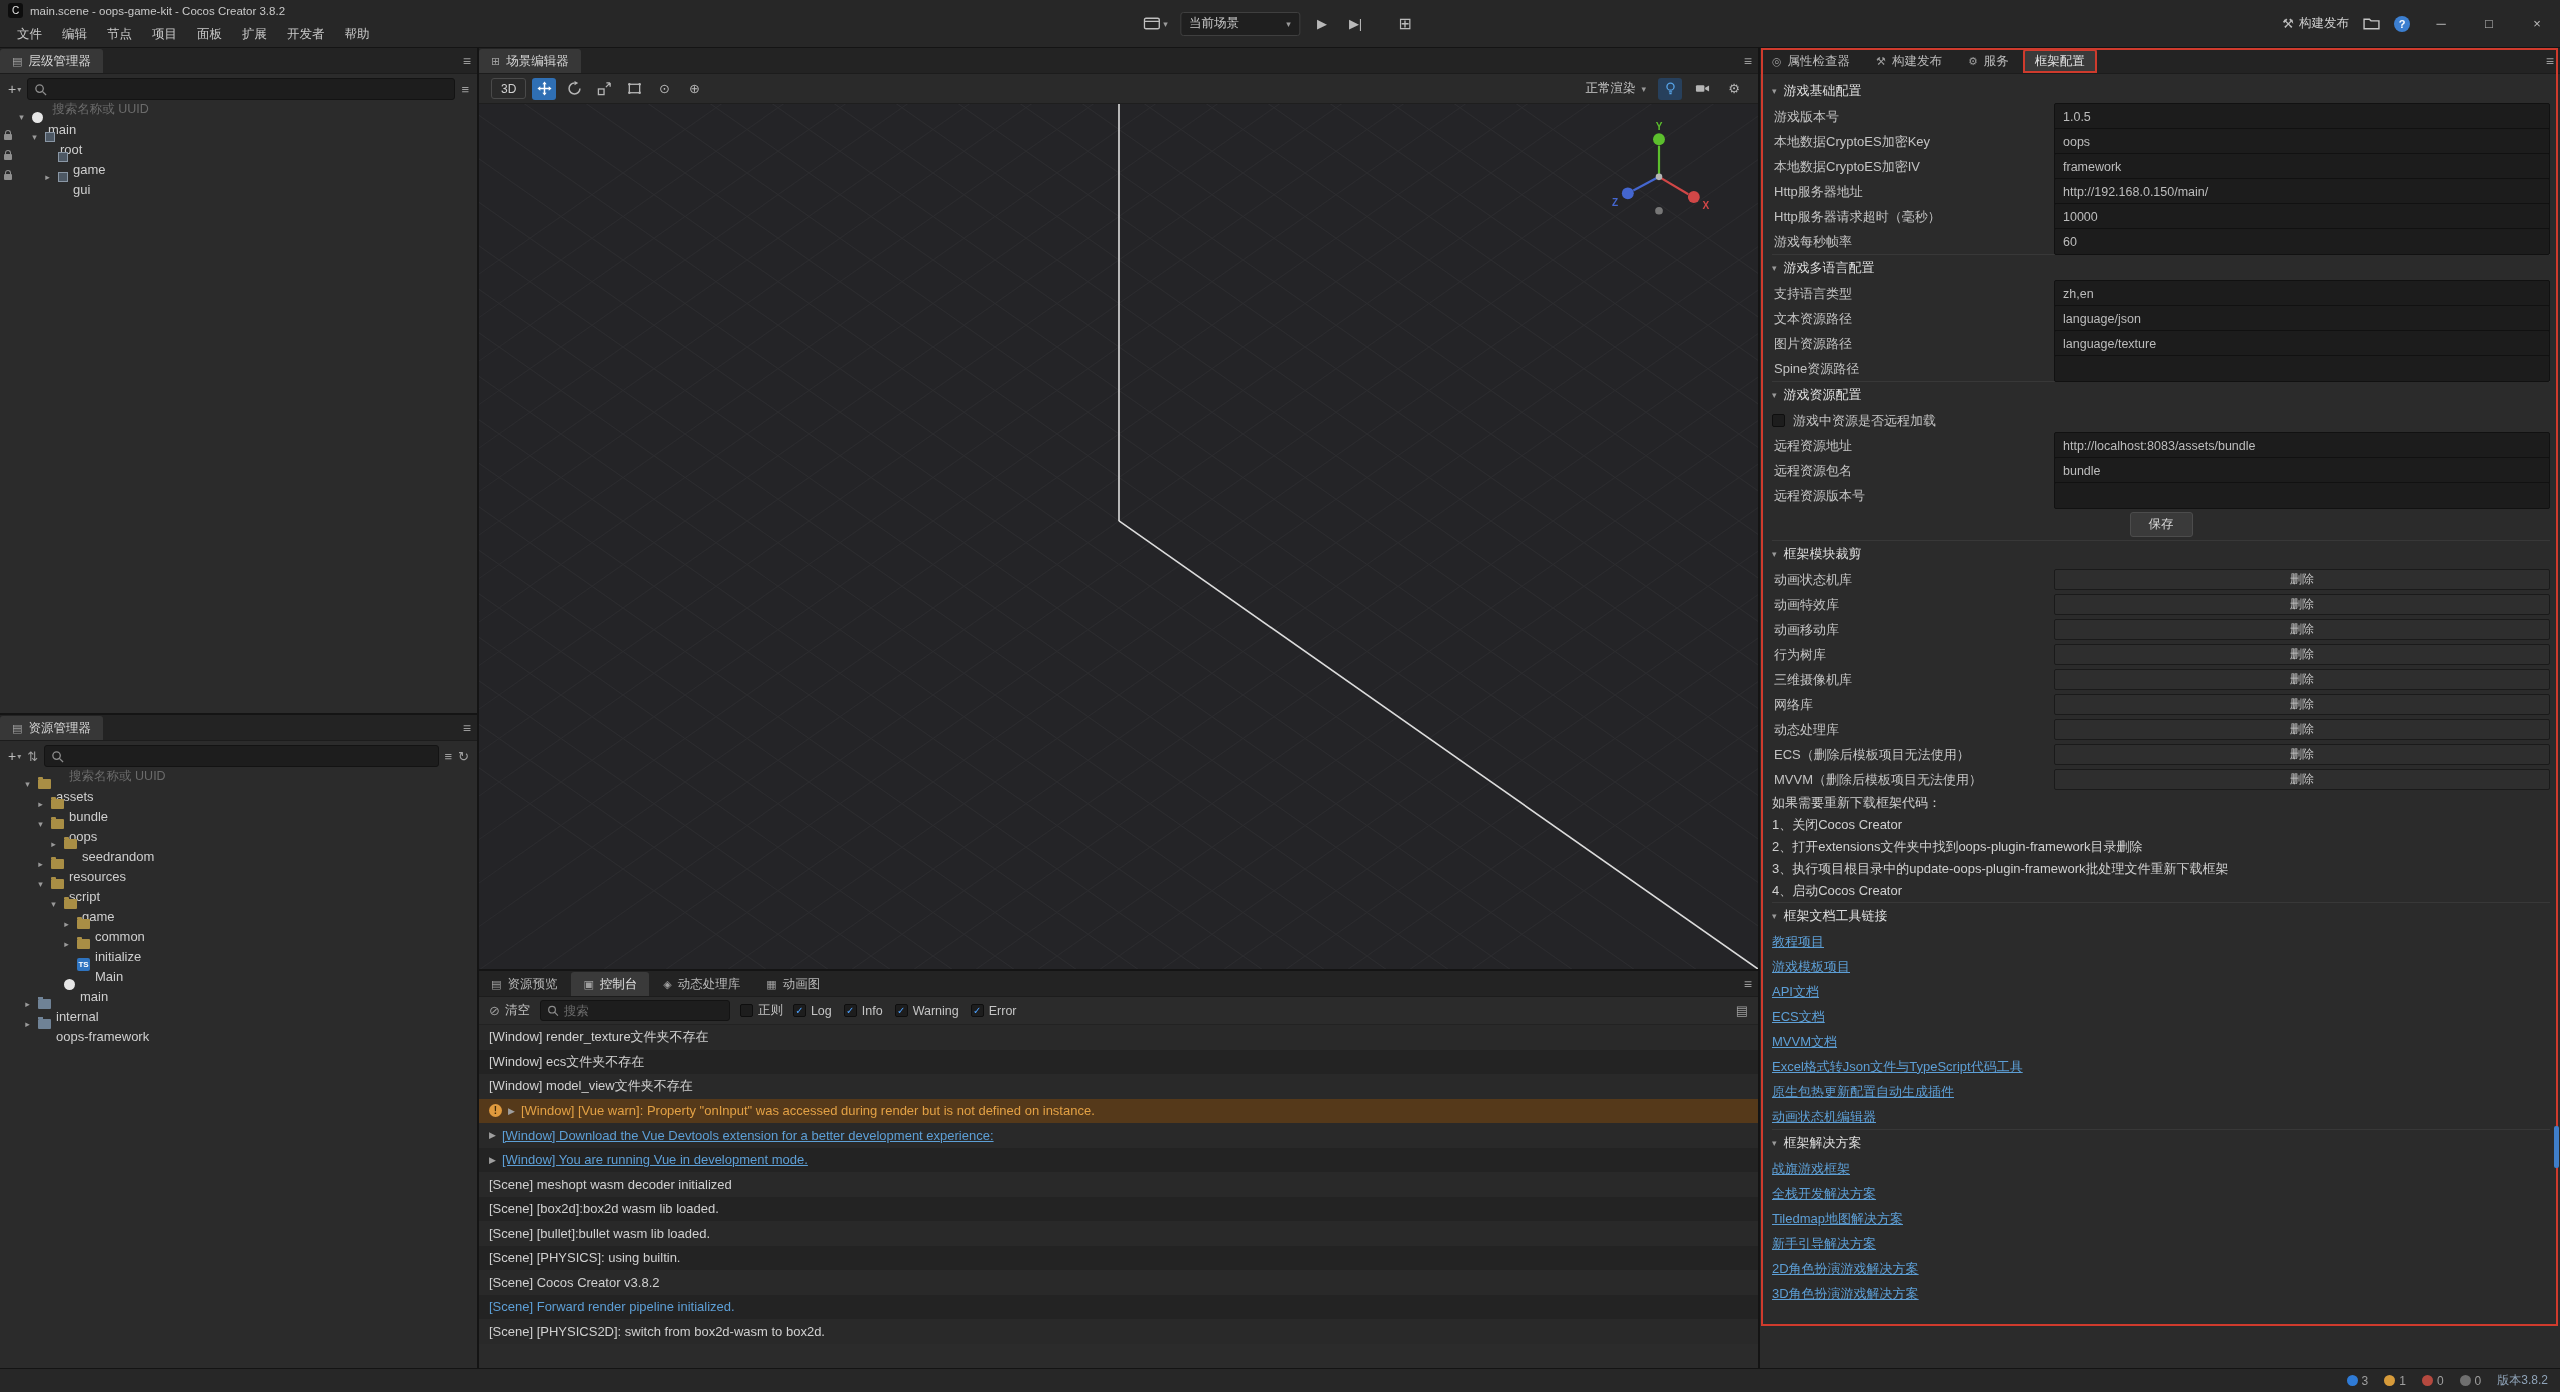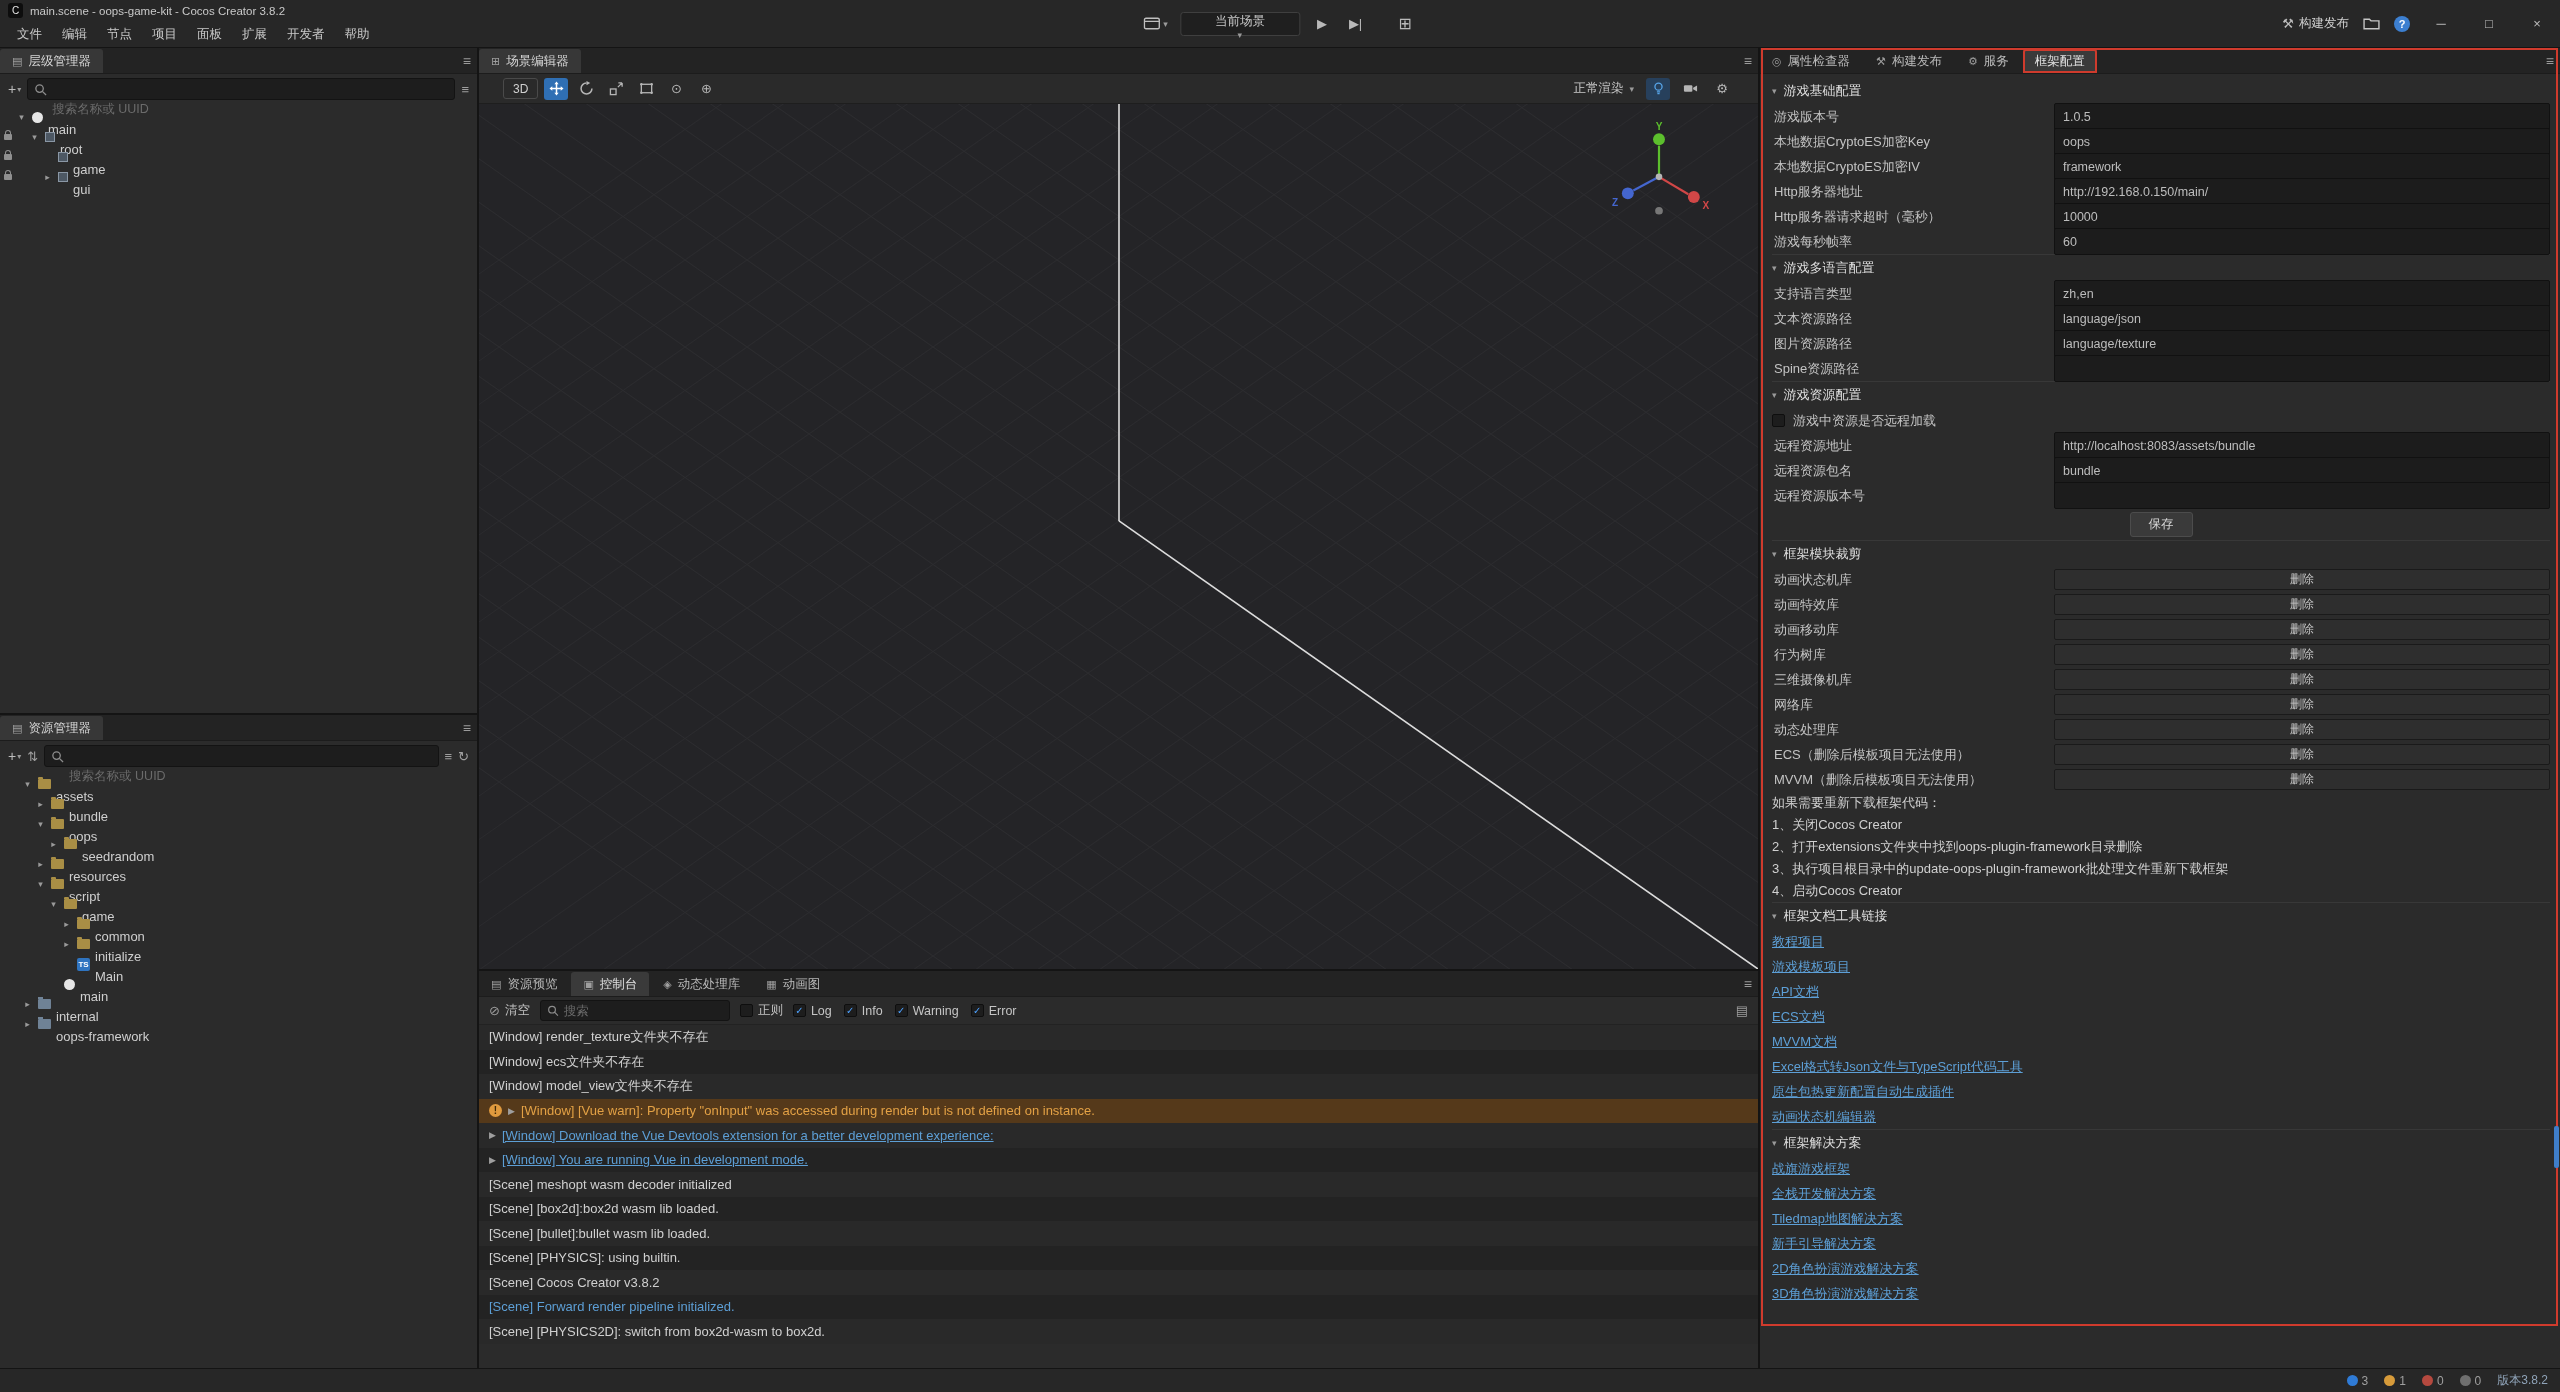--- a/index.html
+++ b/index.html
@@ -10,21 +10,21 @@
   .tb-left{display:flex;flex-direction:column;justify-content:space-between;padding:3px 0 2px 8px;}
   .tb-top{display:flex;align-items:center;gap:7px;}
   .app-logo{width:15px;height:15px;border-radius:3px;background:#0d0d0d;color:#e8e8e8;font-size:10px;display:inline-flex;align-items:center;justify-content:center;}
   .win-title{font-size:11.5px;color:#c9c9c9;}
   .menubar{display:flex;gap:2px;}
   .menu-item{padding:2px 9px;font-size:12.5px;color:#c9c9c9;border-radius:2px;cursor:default;}
   .tb-center{position:absolute;left:50%;top:0;height:100%;transform:translateX(-50%);display:flex;align-items:center;gap:12px;}
   .device-btn{display:flex;align-items:center;gap:3px;cursor:pointer;}
   .chev-sm{font-size:9px;color:#9a9a9a;}
   .chev-xs{font-size:8px;color:#9a9a9a;}
-  .scene-select{width:120px;height:24px;background:#1f1f1f;border:1px solid #3f3f3f;border-radius:3px;display:flex;align-items:center;justify-content:space-between;padding:0 8px;font-size:12.5px;color:#c9c9c9;cursor:pointer;flex-direction:column;}
+  .scene-select{width:120px;height:24px;background:#1f1f1f;border:1px solid #3f3f3f;border-radius:3px;display:flex;align-items:center;justify-content:space-between;padding:0 8px;font-size:12.5px;color:#c9c9c9;cursor:pointer;}
   .play-btn,.step-btn,.layout-btn{color:#b9b9b9;font-size:13px;cursor:pointer;padding:2px 5px;}
   .layout-btn{font-size:16px;margin-left:14px;}
   .tb-right{margin-left:auto;display:flex;align-items:center;gap:14px;padding-right:6px;}
   .build-btn{display:flex;align-items:center;gap:5px;font-size:12.5px;color:#cfcfcf;cursor:pointer;}
   .hammer{font-size:13px;color:#bdbdbd;}
   .help-badge{width:16px;height:16px;border-radius:50%;background:#3c7fd0;color:#fff;font-size:11px;font-weight:bold;display:inline-flex;align-items:center;justify-content:center;cursor:pointer;}
   .win-btn{width:34px;text-align:center;color:#bdbdbd;font-size:13px;cursor:pointer;}
 
   
   .main{display:flex;height:1320px;gap:2px;background:#141414;}
@@ -61,21 +61,21 @@
   .lock-badge::before{content:"";position:absolute;top:-4px;left:1px;width:4px;height:4px;border:1px solid #8f8f8f;border-bottom:none;border-radius:3px 3px 0 0;}
   .icon-cocos{width:11px;height:11px;border-radius:50%;background:#e6e6e6;flex:none;}
   .icon-node{width:10px;height:10px;border:1px solid #8a97a5;background:#4d5864;flex:none;}
   .icon-folder{width:13px;height:10px;background:#a98e45;border-radius:1px;position:relative;flex:none;}
   .icon-folder::before{content:"";position:absolute;top:-2px;left:0;width:5px;height:2px;background:#a98e45;border-radius:1px 1px 0 0;}
   .icon-package{width:13px;height:10px;background:#6f8296;border-radius:1px;position:relative;flex:none;}
   .icon-package::before{content:"";position:absolute;top:-2px;left:0;width:5px;height:2px;background:#6f8296;}
   .icon-ts{width:13px;height:13px;background:#2f74c0;color:#fff;font-size:8px;font-weight:bold;display:inline-flex;align-items:center;justify-content:center;border-radius:2px;flex:none;}
 
   
-  .scene-toolbar{height:30px;background:#2a2a2a;border-bottom:1px solid #1e1e1e;display:flex;align-items:center;gap:6px;padding:0 24px;flex:none;}
+  .scene-toolbar{height:30px;background:#2a2a2a;border-bottom:1px solid #1e1e1e;display:flex;align-items:center;gap:6px;padding:0 12px;flex:none;}
   .mode-chip{height:21px;padding:0 9px;border:1px solid #4a4a4a;border-radius:3px;display:inline-flex;align-items:center;font-size:12px;color:#d0d0d0;cursor:pointer;}
   .tool-btn{width:24px;height:22px;display:inline-flex;align-items:center;justify-content:center;color:#b5b5b5;border-radius:3px;cursor:pointer;font-size:13px;}
   .tool-btn.active{background:#2f6fb4;color:#fff;}
   .tool-btn.lit{color:#57a4e8;background:#27405c;}
   .st-right{margin-left:auto;display:flex;align-items:center;gap:8px;}
   .render-mode{display:flex;align-items:center;gap:6px;font-size:12.5px;color:#c9c9c9;cursor:pointer;padding:0 4px;}
   .viewport{flex:1;position:relative;background:#242427;overflow:hidden;}
   .viewport > svg#vp-grid{position:absolute;inset:0;width:100%;height:100%;}
   .gizmo{position:absolute;top:16px;right:44px;width:110px;height:110px;}
   .gz{font-size:11px;font-weight:bold;text-anchor:middle;}

